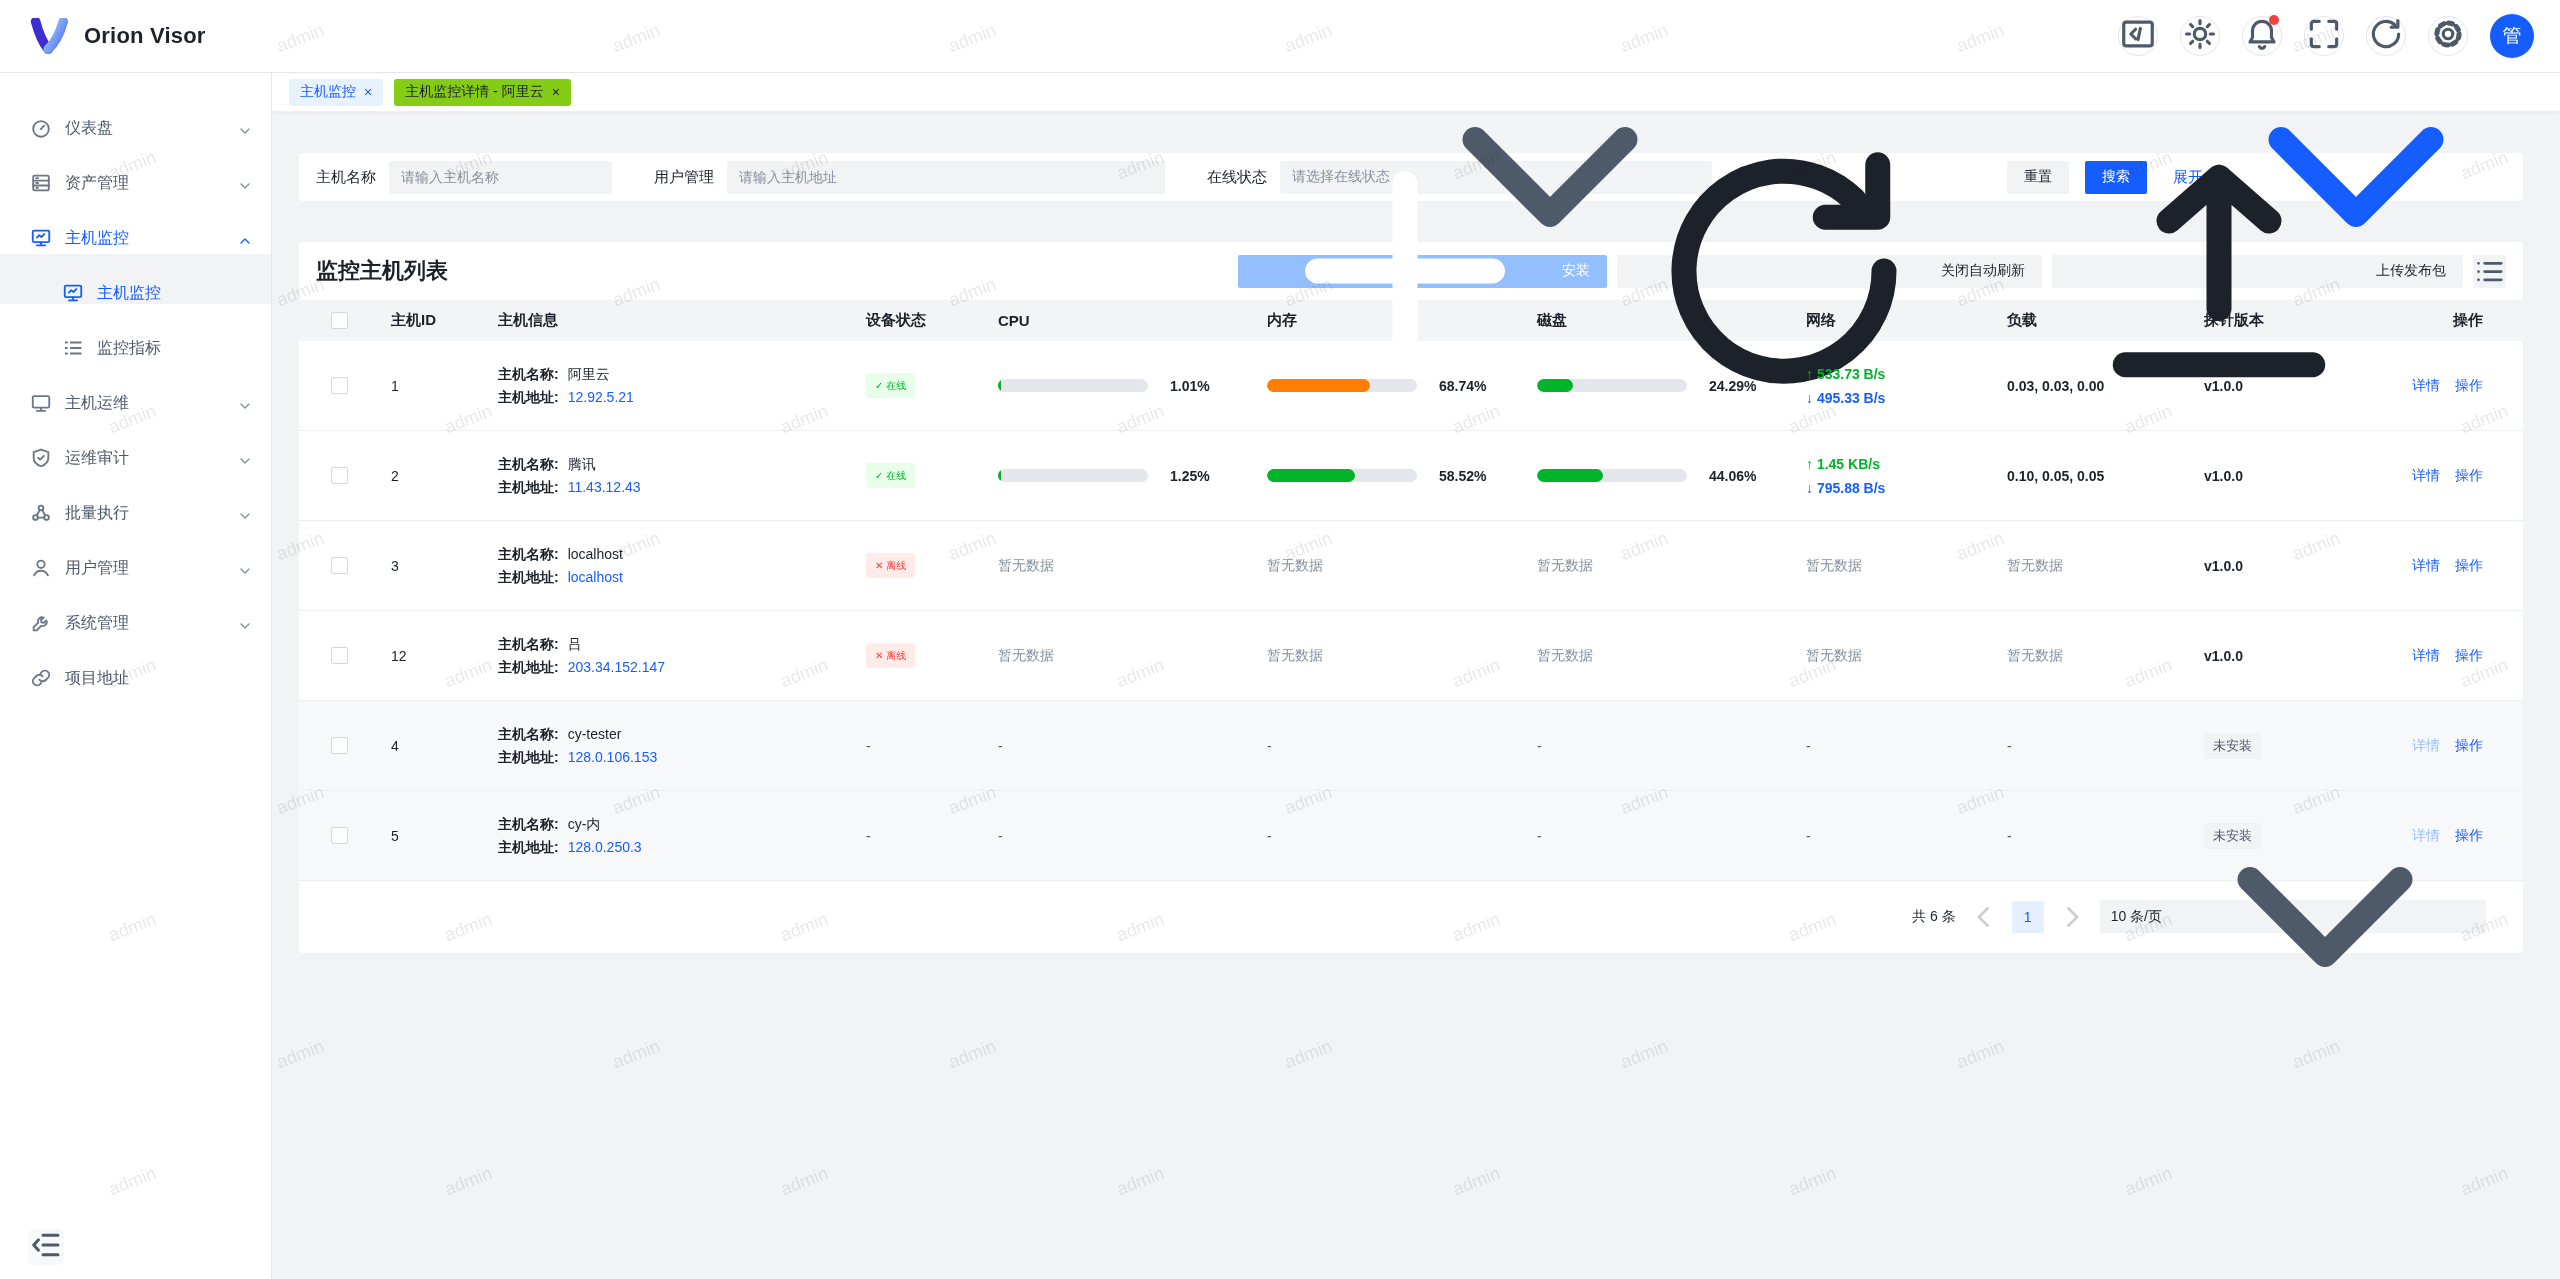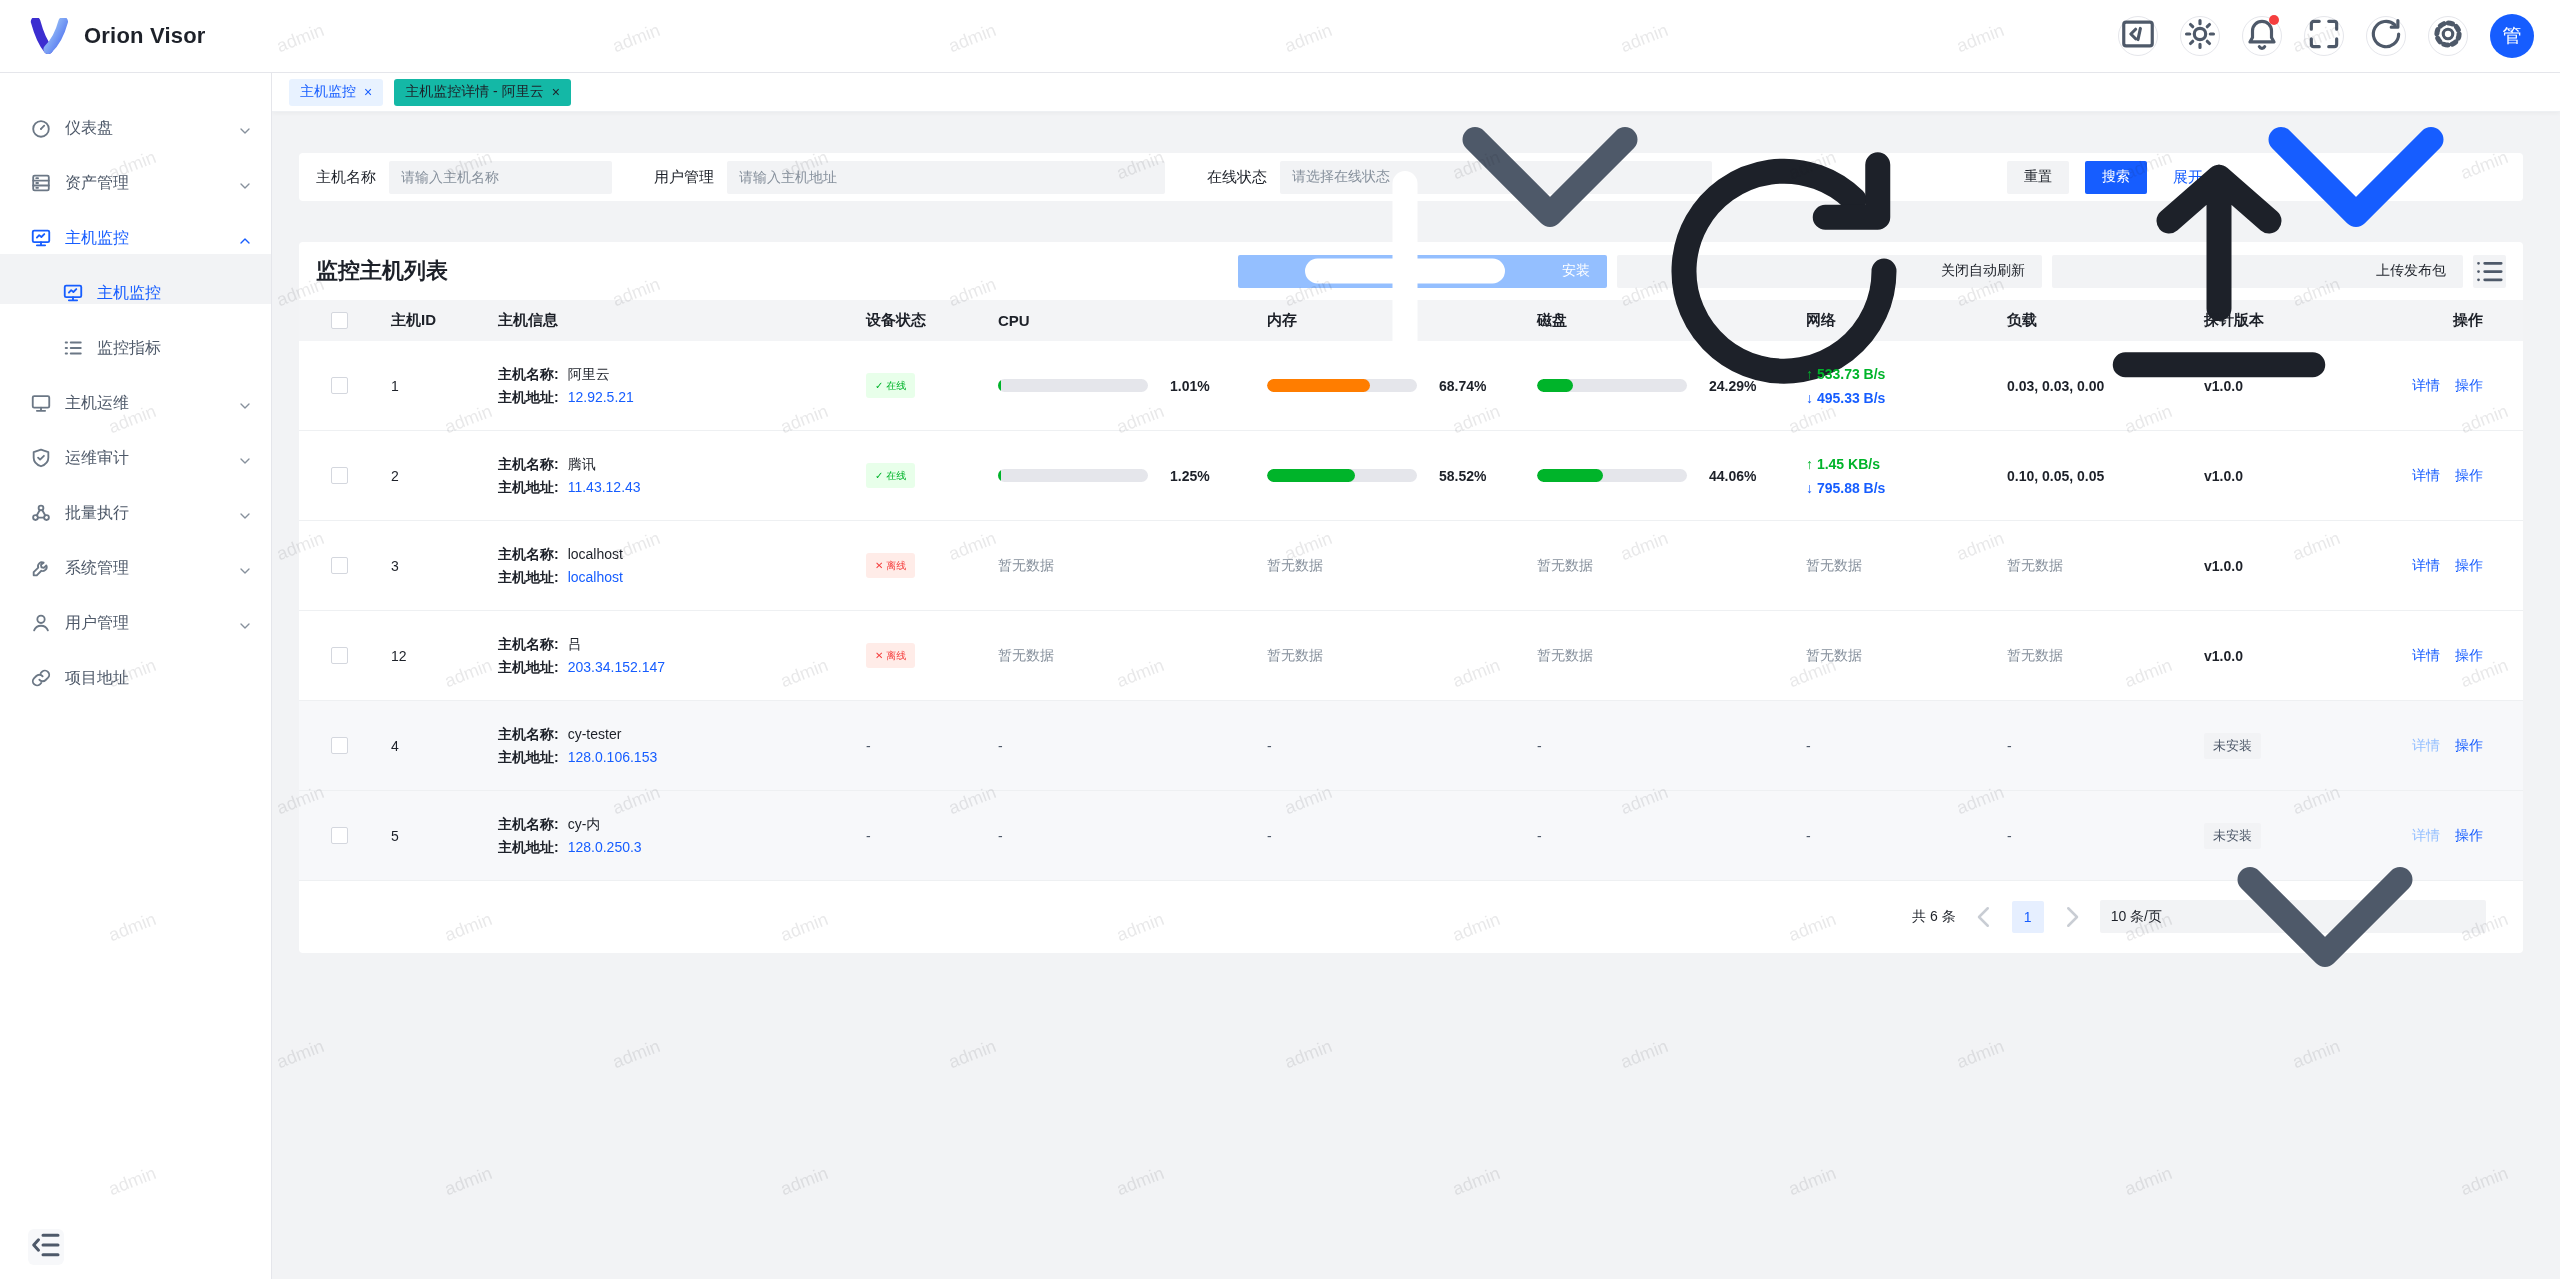--- a/index.html
+++ b/index.html
@@ -29,21 +29,21 @@
   .side-item.blue, .side-item.blue .mi, .side-item.blue .chev { color:#165dff; }
   .side-item.sub { padding-left:62px; }
   .side-item.active-bg { background:#f2f3f5; }
 
   .collapse-btn { position:absolute; left:28px; bottom:14px; width:36px; height:36px; border-radius:6px; background:#f7f8fa; color:#4e5969; display:flex; align-items:center; justify-content:center; cursor:pointer; }
   .collapse-btn svg { width:20px; height:20px; }
 
   .main { flex:1; display:flex; flex-direction:column; min-width:0; }
   
   .tabbar { background:#fff; height:39px; display:flex; align-items:center; gap:11px; padding:0 17px; border-bottom:1px solid #eef0f3; box-shadow:0 2px 4px rgba(0,0,0,.03); flex:0 0 auto; }
-  .tab { height:27px; display:flex; align-items:center; gap:8px; padding:0 11px; border-radius:3px; font-size:14px; background:#14b8a6; color:#1d2129; cursor:pointer; }
+  .tab { height:27px; display:flex; align-items:center; gap:8px; padding:0 11px; border-radius:3px; font-size:14px; background:#84cc16; color:#1d2129; cursor:pointer; }
   .tab.active { background:#e8f2ff; color:#165dff; }
   .tab .x { font-size:14px; }
 
   .content { flex:1; padding:41px 37px 0 27px; overflow:hidden; }
 
   
   .filter-card { background:#fff; border-radius:4px; height:48px; display:flex; align-items:center; padding:0 17px; margin-bottom:41px; }
   .f-item { display:flex; align-items:center; }
   .f-label { font-size:15px; color:#1d2129; margin-right:13px; white-space:nowrap; }
   .f-input { height:33px; background:#f2f3f5; border:none; outline:none; border-radius:2px; padding:0 12px; font-size:14px; color:#1d2129; font-family:inherit; }
@@ -278,38 +278,38 @@
             <span class="lbl">批量执行</span>
             <span class="chev">
               <svg viewBox="0 0 24 24" fill="none" stroke="currentColor" stroke-width="2" stroke-linecap="round" stroke-linejoin="round" style="width:100%;height:100%">
                 <path d="M6 9l6 6 6-6"></path>
               </svg>
             </span>
           </div>
           <div class="side-item">
             <span class="mi">
               <svg viewBox="0 0 24 24" fill="none" stroke="currentColor" stroke-width="2" stroke-linecap="round" stroke-linejoin="round" style="width:100%;height:100%">
-                <path d="M14.9 6.2a4.3 4.3 0 0 0-5.9 5.4L4 16.6V20h3.4l5-5a4.3 4.3 0 0 0 5.4-5.9l-2.7 2.7-2.6-.6-.6-2.6z"></path>
-              </svg>
-            </span>
-            <span class="lbl">系统管理</span>
-            <span class="chev">
-              <svg viewBox="0 0 24 24" fill="none" stroke="currentColor" stroke-width="2" stroke-linecap="round" stroke-linejoin="round" style="width:100%;height:100%">
-                <path d="M6 9l6 6 6-6"></path>
-              </svg>
-            </span>
-          </div>
-          <div class="side-item">
-            <span class="mi">
-              <svg viewBox="0 0 24 24" fill="none" stroke="currentColor" stroke-width="2" stroke-linecap="round" stroke-linejoin="round" style="width:100%;height:100%">
                 <circle cx="12" cy="8" r="4"></circle>
                 <path d="M4.5 20c1.4-3.4 4.2-5 7.5-5s6.1 1.6 7.5 5"></path>
               </svg>
             </span>
             <span class="lbl">用户管理</span>
+            <span class="chev">
+              <svg viewBox="0 0 24 24" fill="none" stroke="currentColor" stroke-width="2" stroke-linecap="round" stroke-linejoin="round" style="width:100%;height:100%">
+                <path d="M6 9l6 6 6-6"></path>
+              </svg>
+            </span>
+          </div>
+          <div class="side-item">
+            <span class="mi">
+              <svg viewBox="0 0 24 24" fill="none" stroke="currentColor" stroke-width="2" stroke-linecap="round" stroke-linejoin="round" style="width:100%;height:100%">
+                <path d="M14.9 6.2a4.3 4.3 0 0 0-5.9 5.4L4 16.6V20h3.4l5-5a4.3 4.3 0 0 0 5.4-5.9l-2.7 2.7-2.6-.6-.6-2.6z"></path>
+              </svg>
+            </span>
+            <span class="lbl">系统管理</span>
             <span class="chev">
               <svg viewBox="0 0 24 24" fill="none" stroke="currentColor" stroke-width="2" stroke-linecap="round" stroke-linejoin="round" style="width:100%;height:100%">
                 <path d="M6 9l6 6 6-6"></path>
               </svg>
             </span>
           </div>
           <div class="side-item">
             <span class="mi">
               <svg viewBox="0 0 24 24" fill="none" stroke="currentColor" stroke-width="2" stroke-linecap="round" stroke-linejoin="round" style="width:100%;height:100%">
                 <path d="M10.2 13.8a4.6 4.6 0 0 0 6.9.4l2.6-2.6a4.6 4.6 0 0 0-6.5-6.5l-1.5 1.5"></path>

